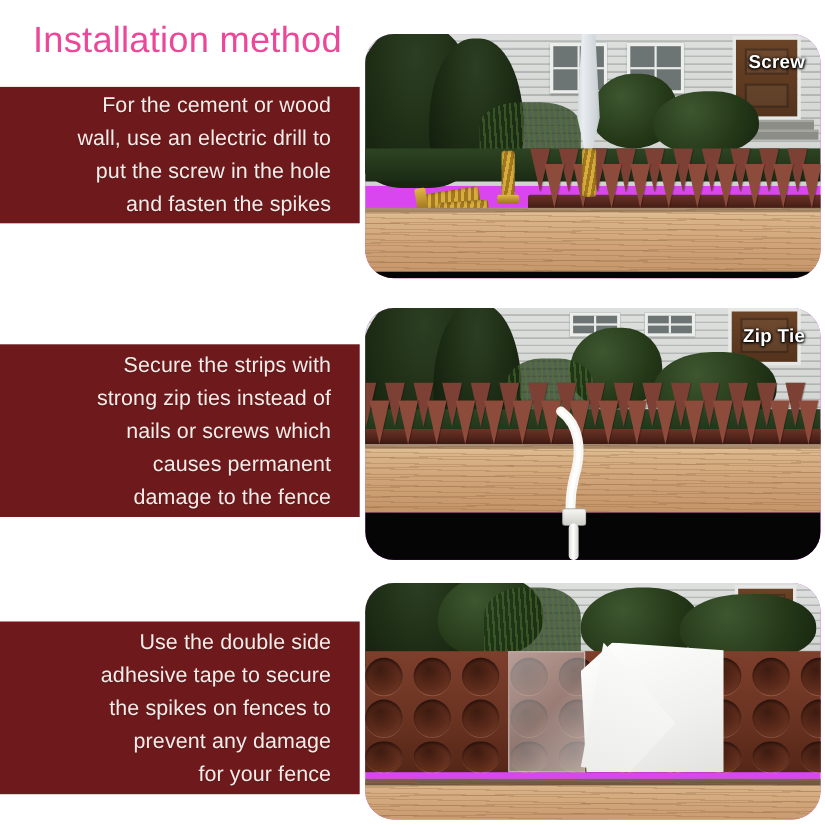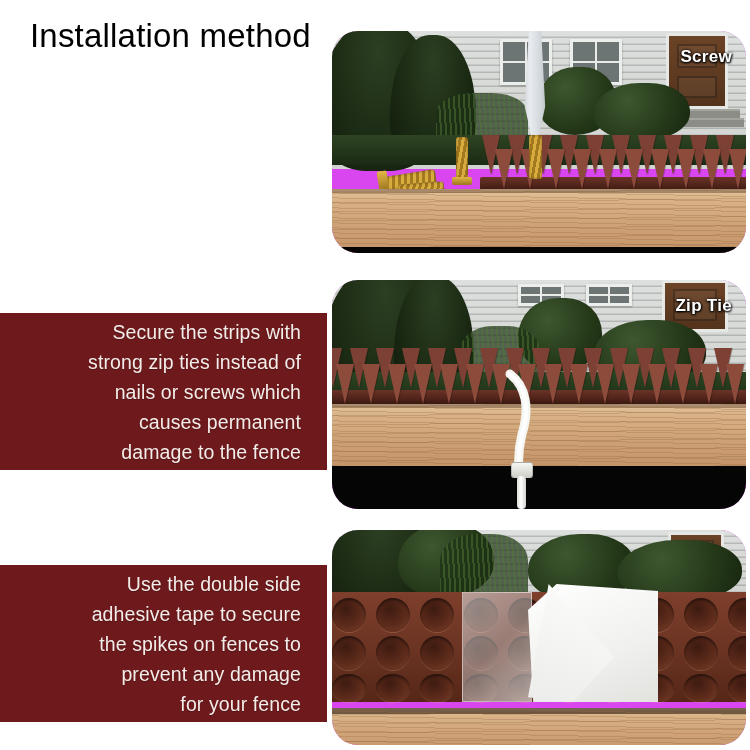--- a/index.html
+++ b/index.html
@@ -14,21 +14,21 @@
     width: 750px; height: 750px;
     background: #ffffff;
   }
 
   
   .page-title {
     position: absolute;
     left: 30px; top: 14px;
     font-size: 33px;
     line-height: 44px;
-    color: #000000;
+    color: #ec4899;
     letter-spacing: 0.2px;
     font-weight: 400;
     white-space: nowrap;
   }
 
   
   .banner {
     position: absolute;
     left: 0;
     background: #6e1a1c;
@@ -446,20 +446,26 @@
       <div class="tape-white-a" style="left:196px;top:54px;width:130px;height:118px;clip-path:polygon(22% 0%, 100% 6%, 100% 100%, 4% 100%, 0% 22%);"></div>
       <div class="tape-white-b" style="left:196px;top:54px;width:86px;height:118px;clip-path:polygon(24% 0%, 100% 62%, 52% 100%, 0% 96%);"></div>
 
       <div class="beam" style="top:178px;height:48px;">
         <div class="beam-top-edge" style="background:rgba(40,24,12,0.6);height:6px;"></div>
         <div class="beam-grain"></div>
       </div>
     </div>
   </div>
 
+  <div class="banner" id="banner-1">
+    <div class="banner-text">For the cement or wood
+wall, use an electric drill to
+put the screw in the hole
+and fasten the spikes</div>
+  </div>
 
   <div class="banner" id="banner-2">
     <div class="banner-text">Secure the strips with
 strong zip ties instead of
 nails or screws which
 causes permanent
 damage to the fence</div>
   </div>
 
   <div class="banner" id="banner-3">

